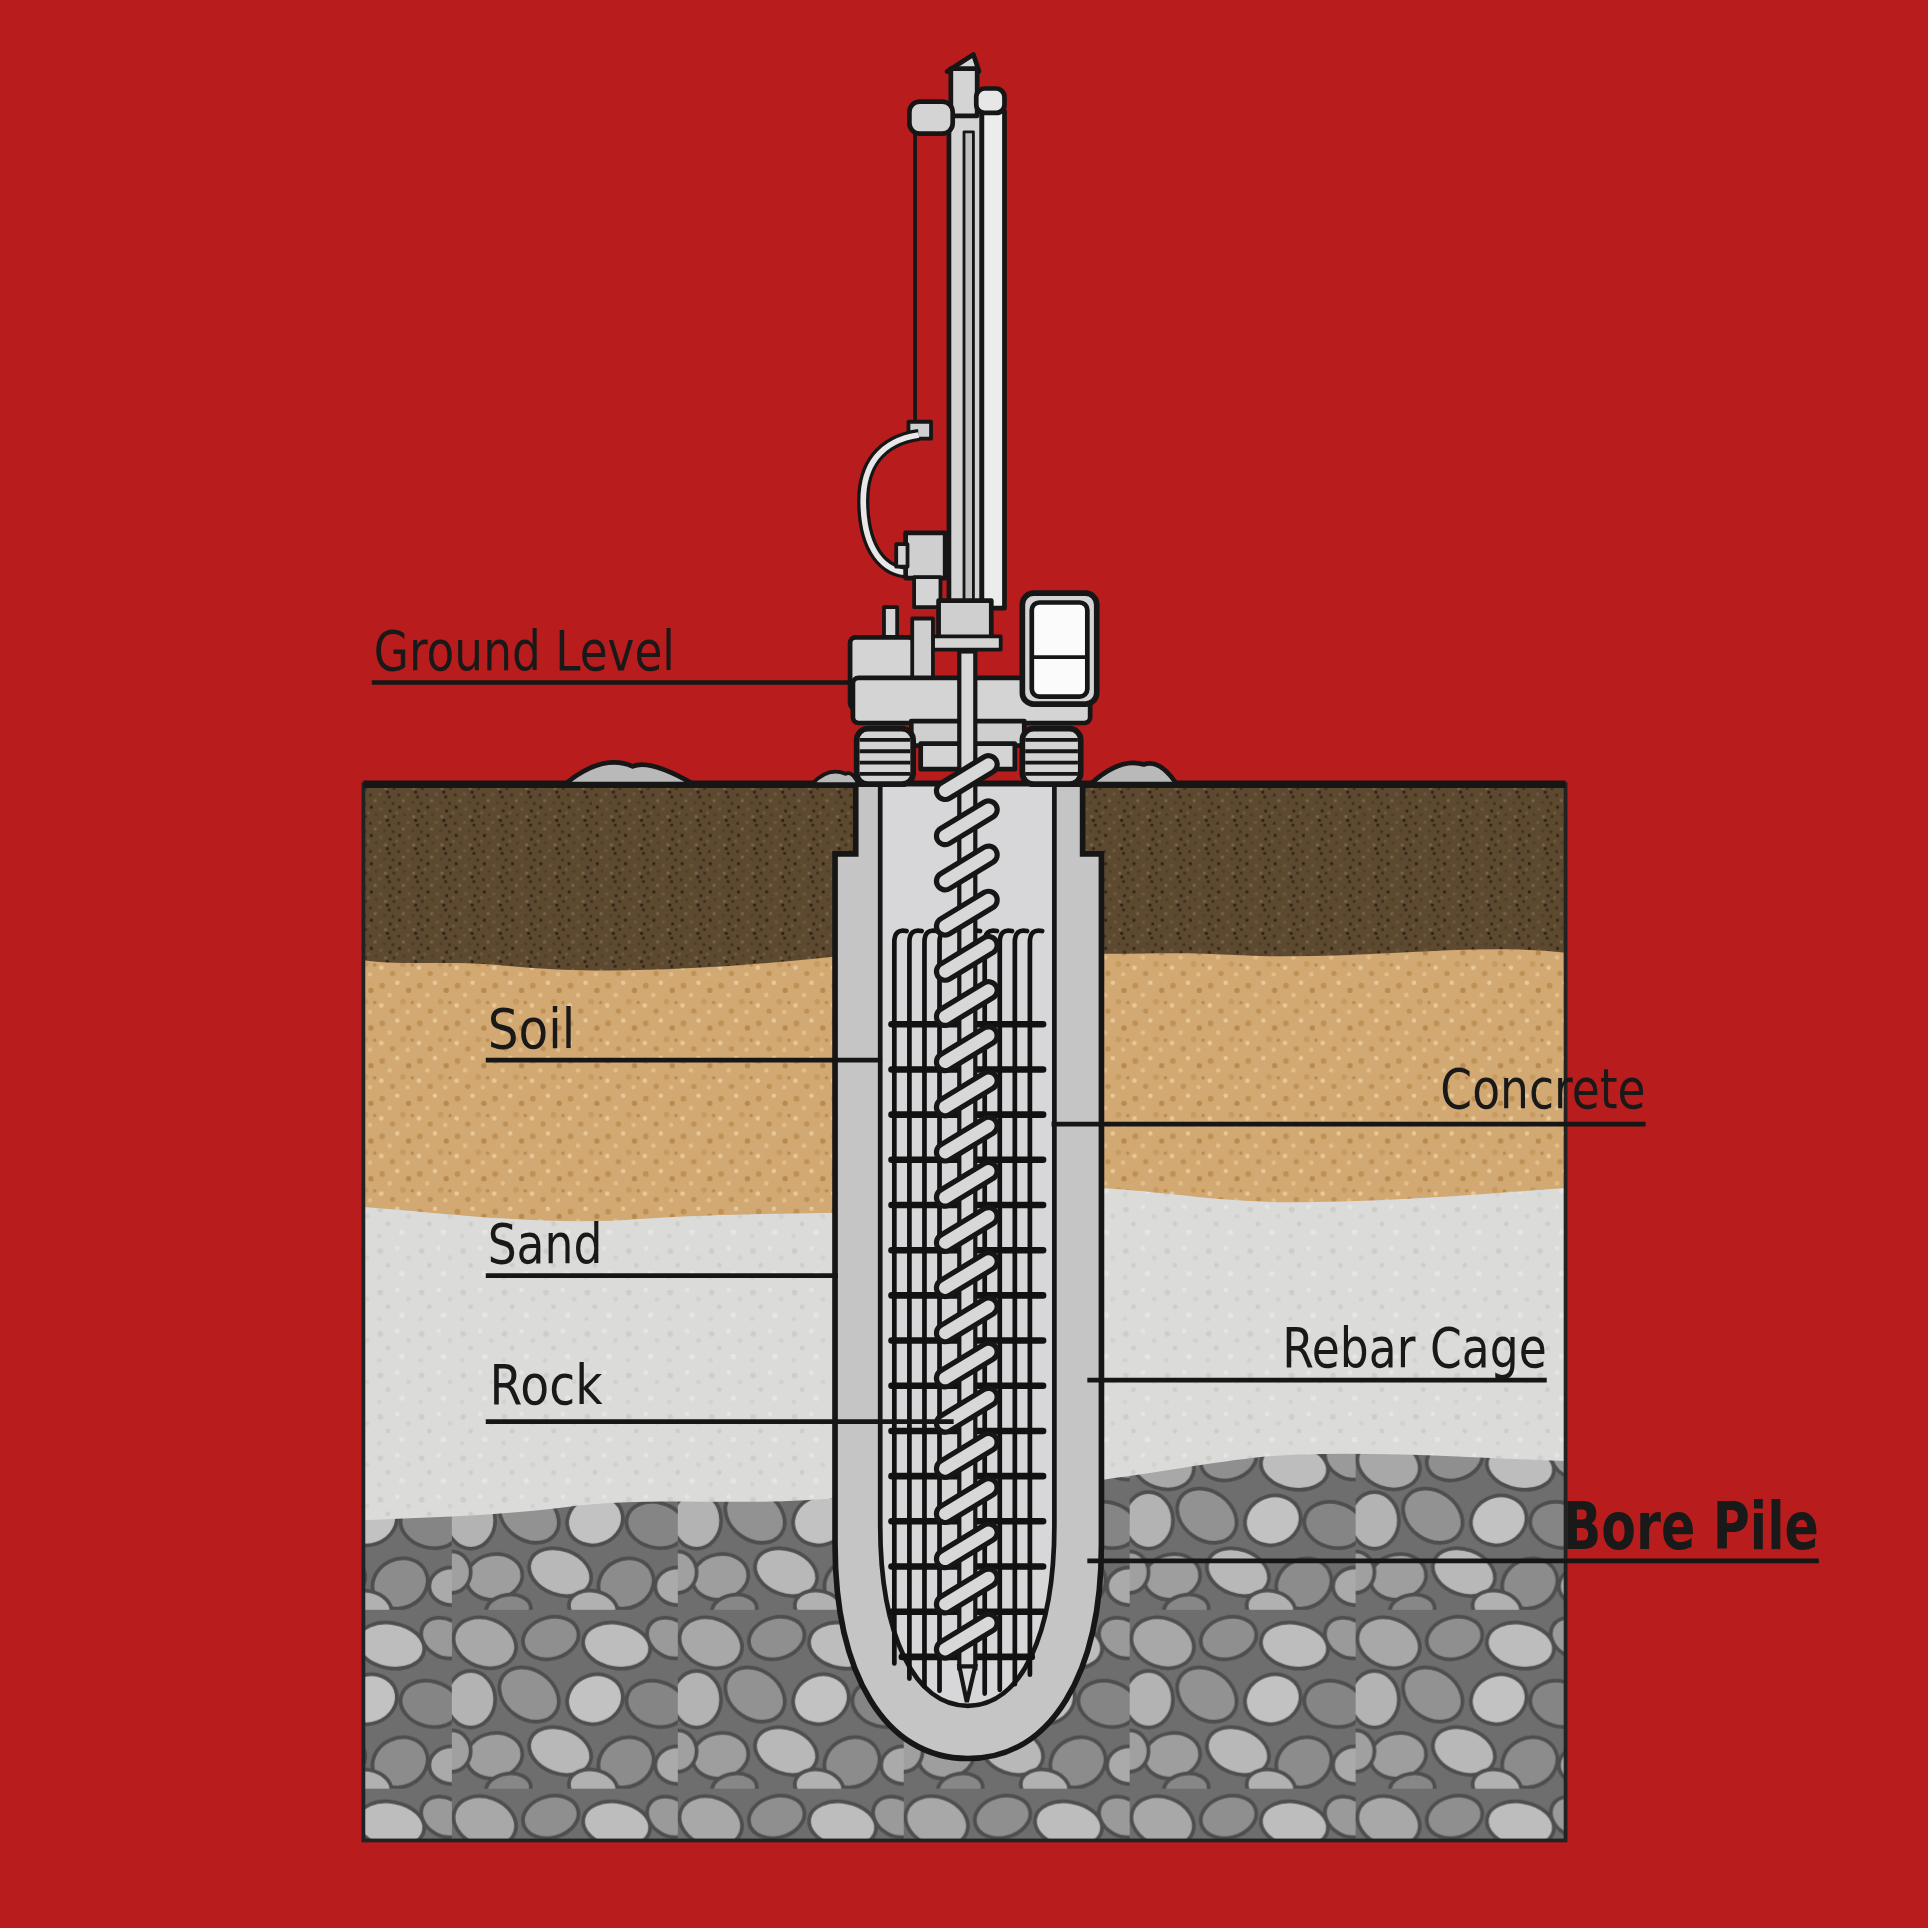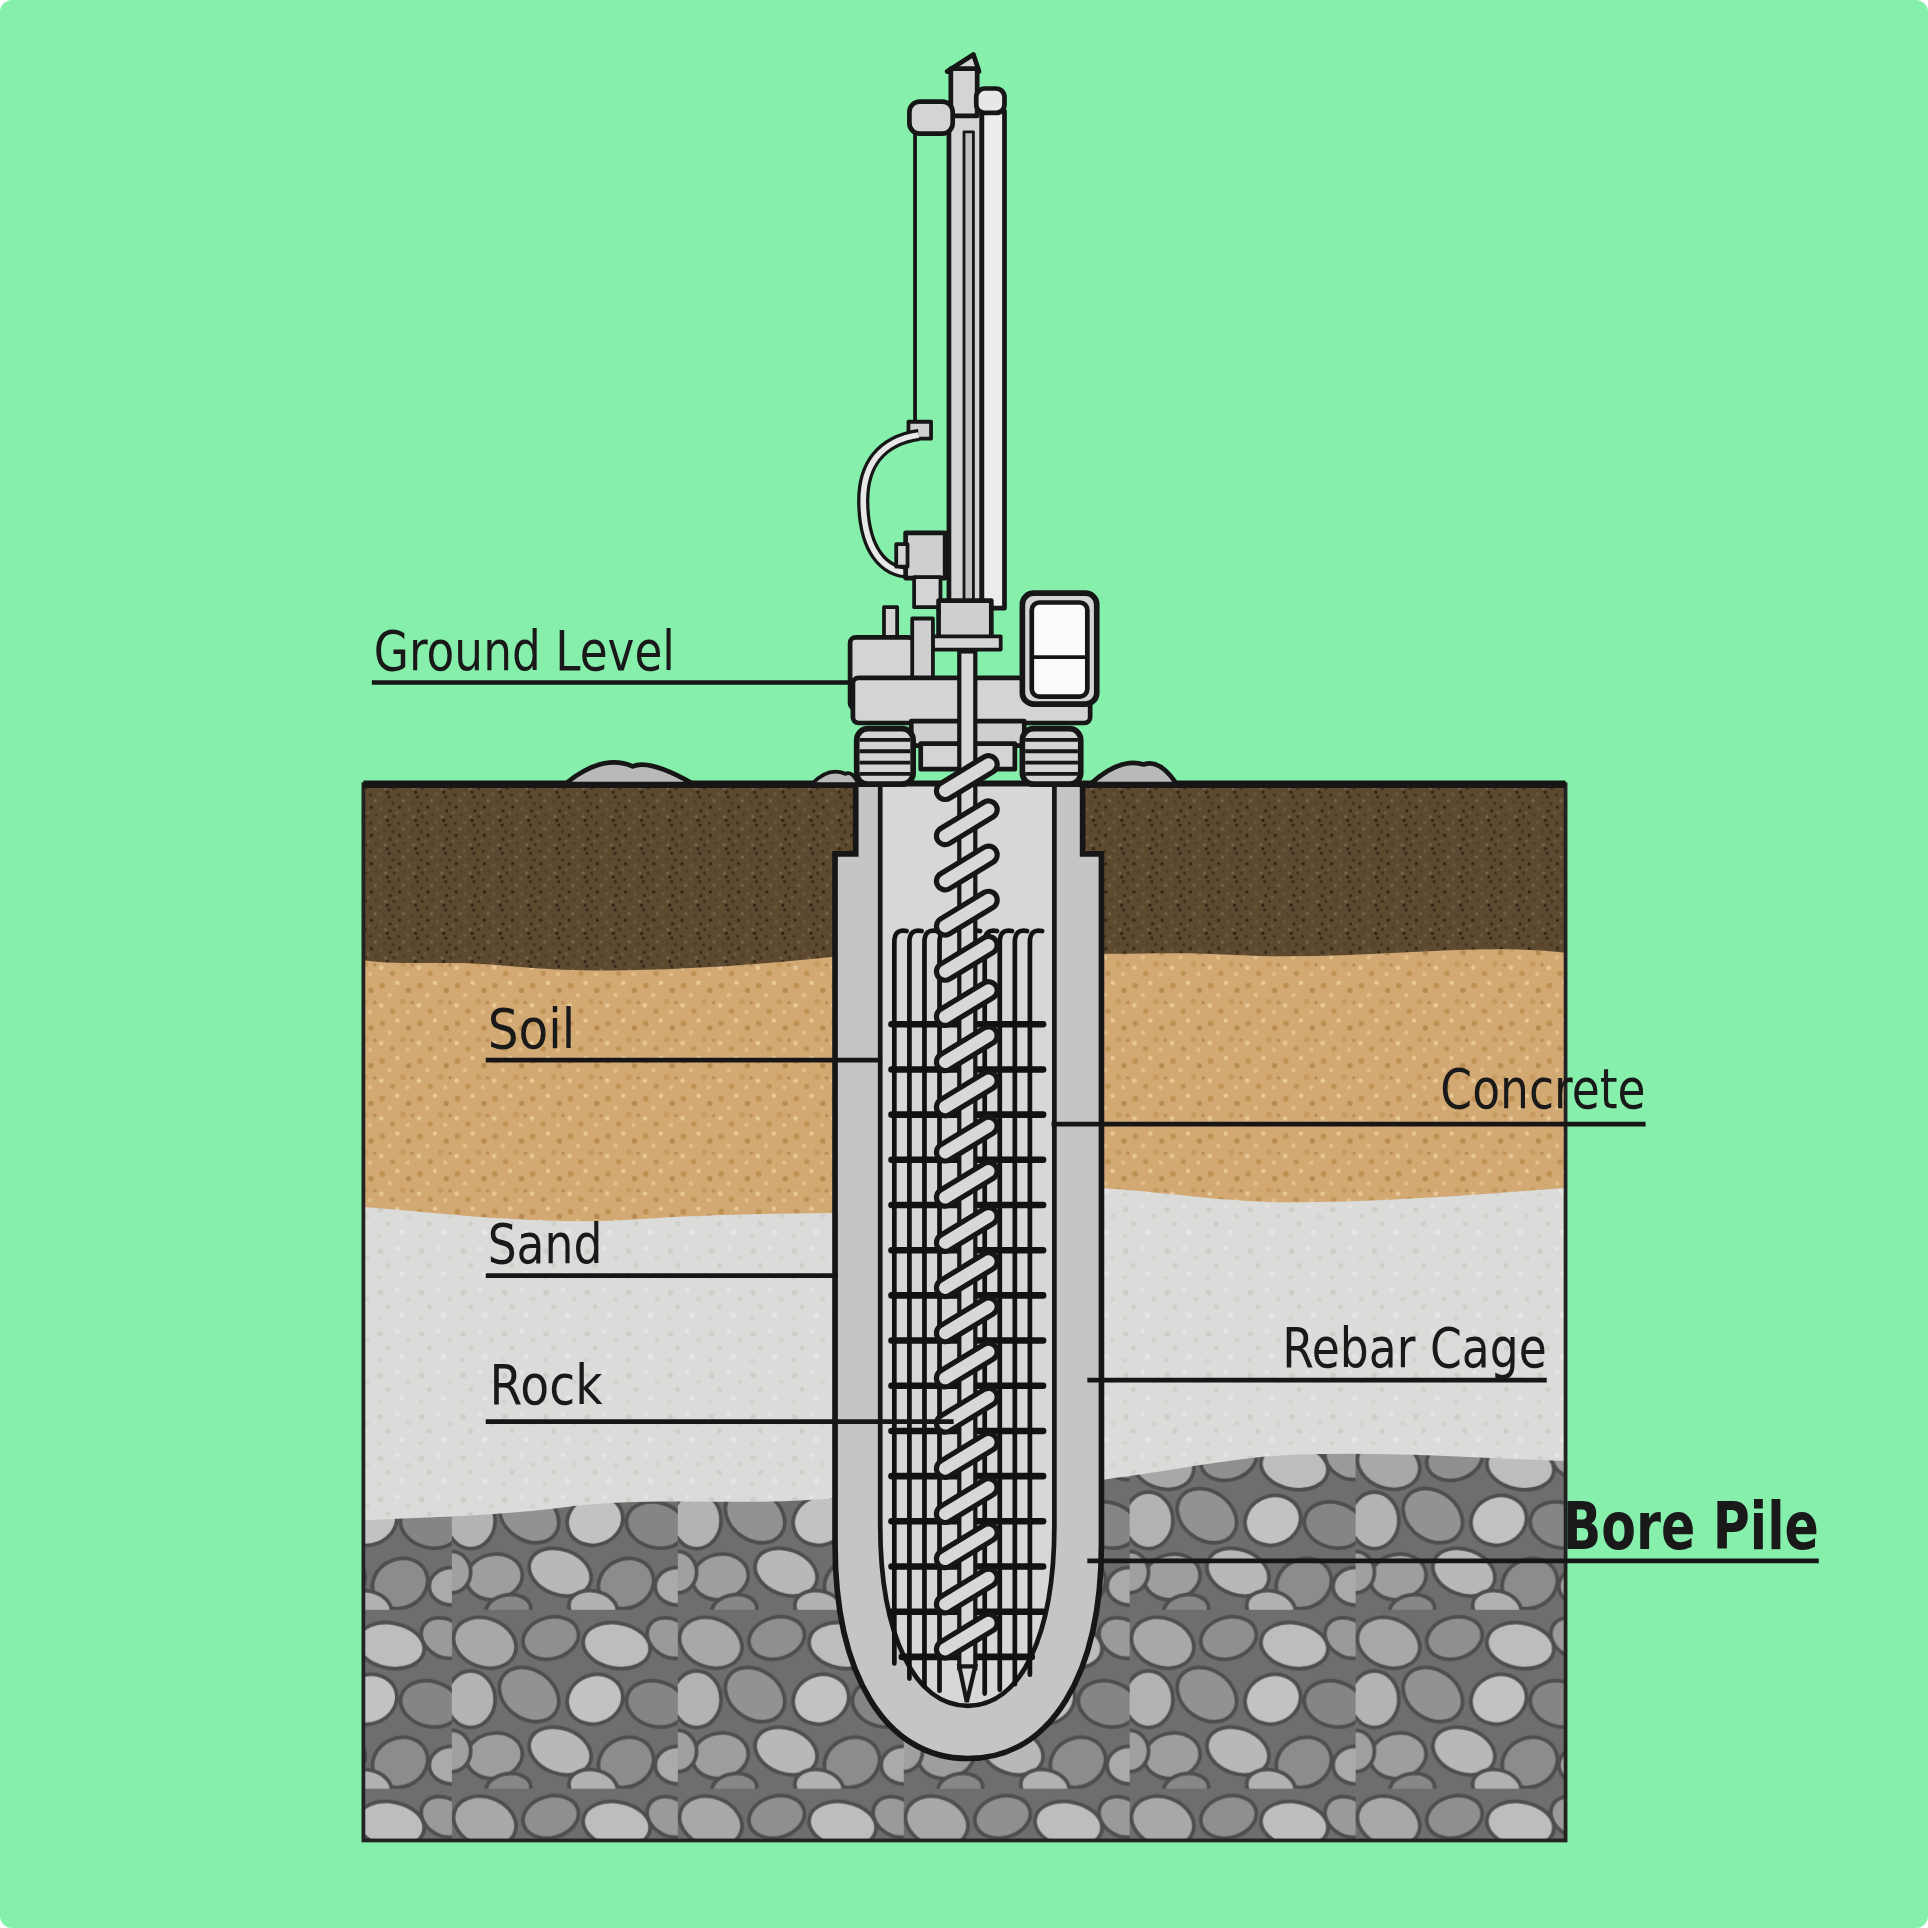--- a/index.html
+++ b/index.html
@@ -1,17 +1,17 @@
 <!DOCTYPE html>
 <html style="font-size:15px"><head>
 <meta charset="utf-8">
 <style>
   html,body{margin:0;padding:0;background:#ffffff;}
-  .stage{position:relative;width:1928px;height:1928px;background:#86efac;overflow:hidden;
-         font-family:"DejaVu Sans",sans-serif;border-radius:12px;}
+  .stage{position:relative;width:1928px;height:1928px;background:#b91c1c;overflow:hidden;
+         font-family:"DejaVu Sans",sans-serif;}
   svg{position:absolute;left:0;top:0;}
   text{fill:#191919;font-family:"DejaVu Sans",sans-serif;}
   .lbl{font-size:58px;}
   .lbl-big{font-size:70px;font-weight:bold;}
   .leader{stroke:#161616;stroke-width:5;fill:none;}
 </style>
 </head>
 <body>
 
 <div class="stage">

